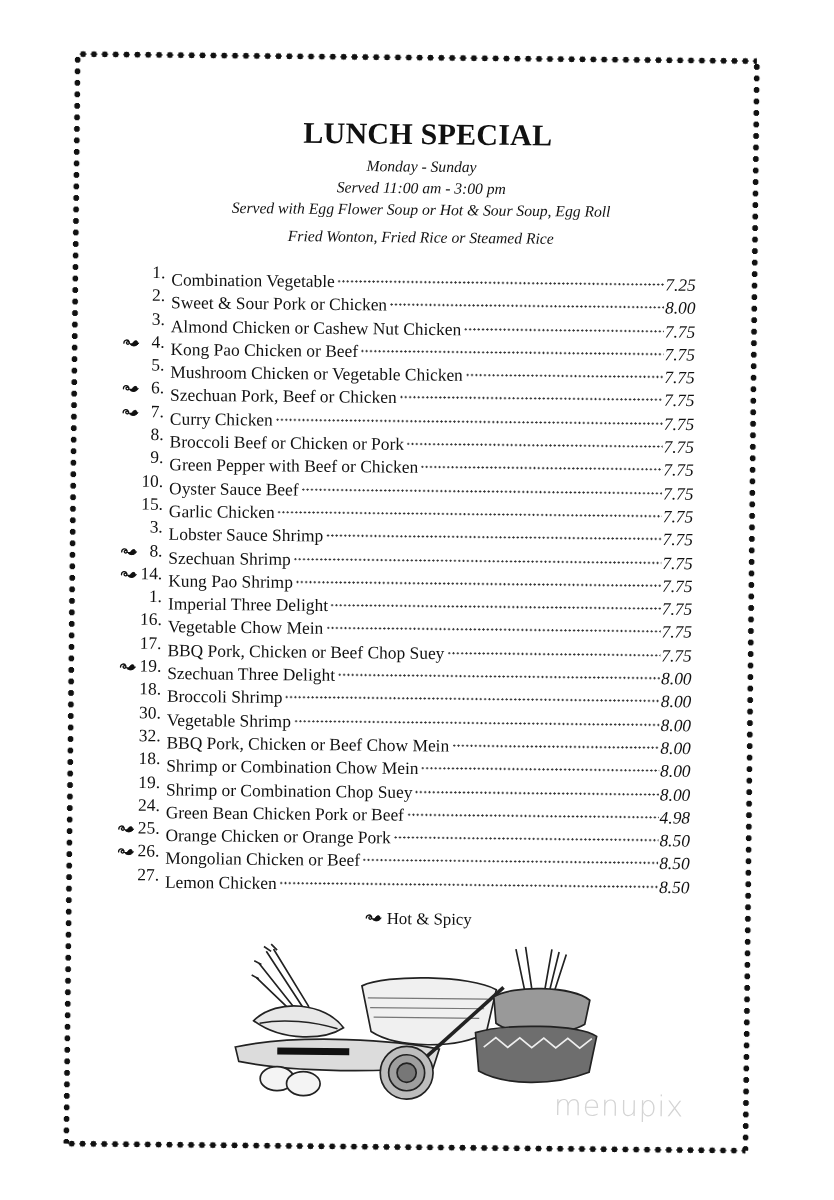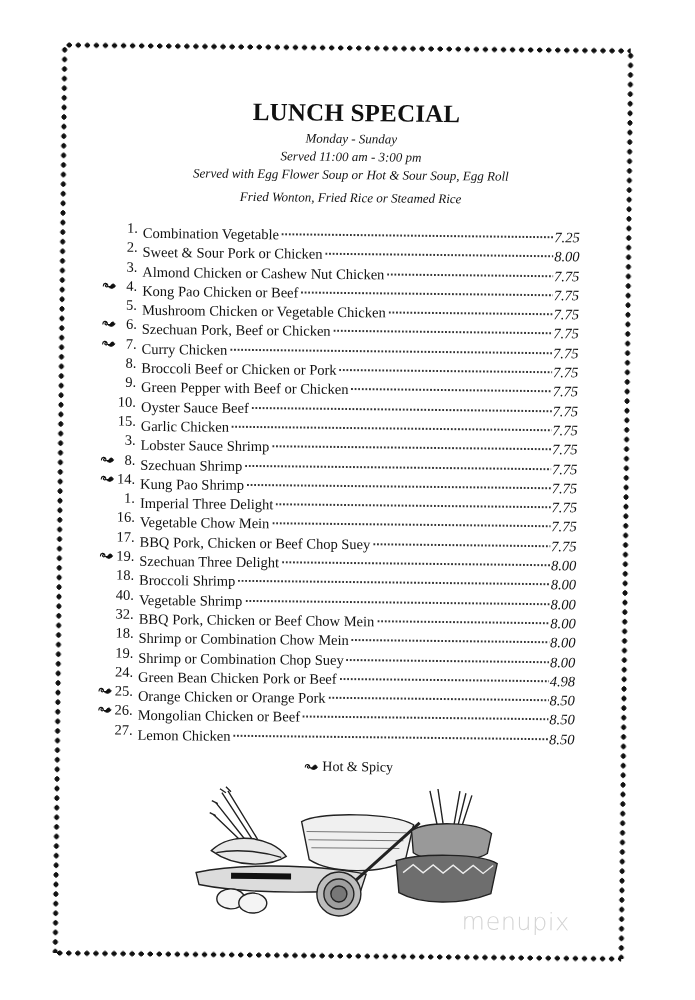--- a/index.html
+++ b/index.html
@@ -383,21 +383,21 @@
 
       <span class="num">18.</span>
       <span class="name-line">
         <span class="name">Broccoli Shrimp</span>
         <span class="leader"></span>
         <span class="price">8.00</span>
       </span>
     </div>
       <div class="row">
 
-      <span class="num">40.</span>
+      <span class="num">30.</span>
       <span class="name-line">
         <span class="name">Vegetable Shrimp</span>
         <span class="leader"></span>
         <span class="price">8.00</span>
       </span>
     </div>
       <div class="row">
 
       <span class="num">32.</span>
       <span class="name-line">

